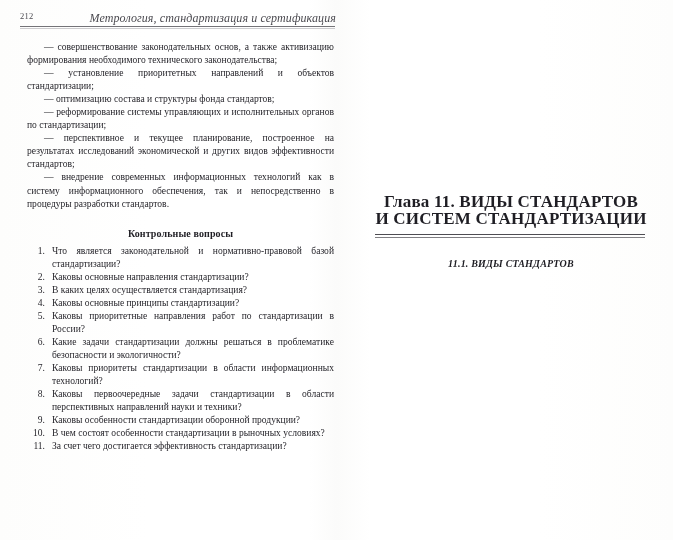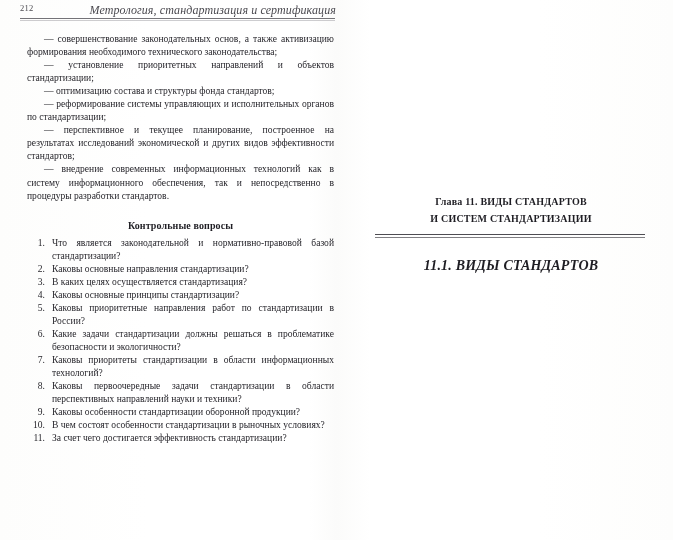--- a/index.html
+++ b/index.html
@@ -26,21 +26,21 @@
   }
 
   .spread {
     position: absolute;
     inset: 0;
   }
 
   
   .page-left {
     position: absolute;
-    left: 0; top: 0;
+    left: 0; top: 8px;
     width: 340px; height: 416px;
   }
   .running-head {
     position: absolute;
     left: 20px; top: 3px;
     width: 316px;
     height: 14px;
   }
   .folio {
     position: absolute;
@@ -88,21 +88,21 @@
     left: 340px; top: 0;
     width: 333px; height: 540px;
   }
   .chapter-block {
     position: absolute;
     left: 35px; top: 193px;
     width: 272px;
     text-align: center;
   }
   .chapter-title {
-    font-size: 10px;
+    font-size: 17px;
     font-weight: bold;
     line-height: 17px;
     letter-spacing: .2px;
     color: #1f1e24;
   }
   .chapter-rule {
     position: absolute;
     left: 35px; top: 234px;
     width: 270px;
     height: 4px;
@@ -116,21 +116,21 @@
   .chapter-rule i.r1 { top: 0;   border-top: 1.7px solid #3b3a40; opacity:.9; }
   .chapter-rule i.r2 { top: 3.2px; border-top: .9px solid #55545a; opacity:.75; }
 
   .section-title {
     position: absolute;
     left: 35px; top: 258px;
     width: 272px;
     text-align: center;
     font-style: italic;
     font-weight: bold;
-    font-size: 14px;
+    font-size: 10px;
     letter-spacing: .2px;
     color: #1f1e24;
   }
 
   
   .dash-item {
     font-size: 9.55px;
     line-height: 13.05px;
     text-align: justify;
     margin: 0;

